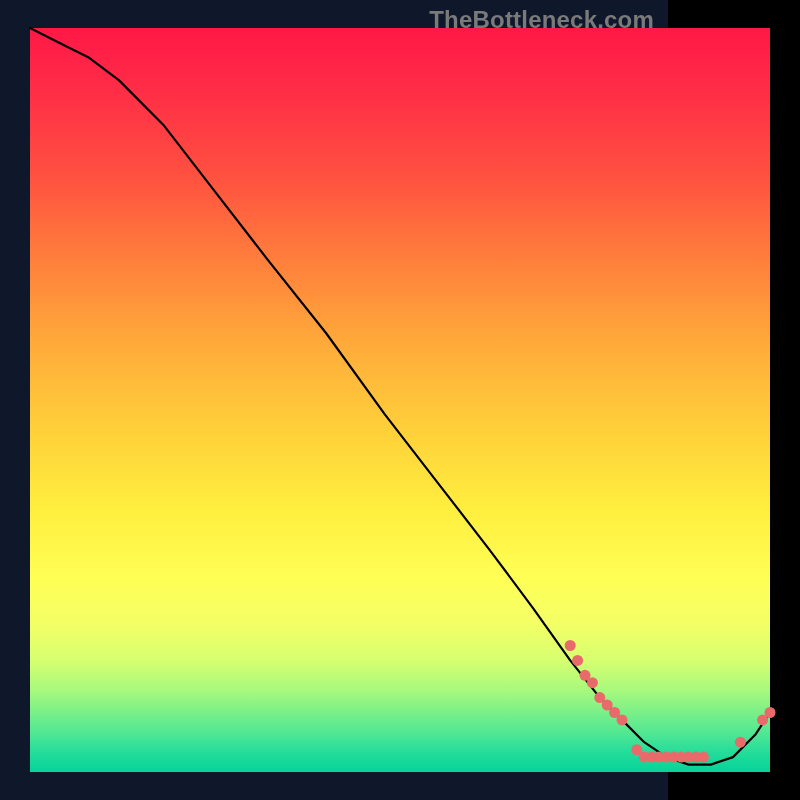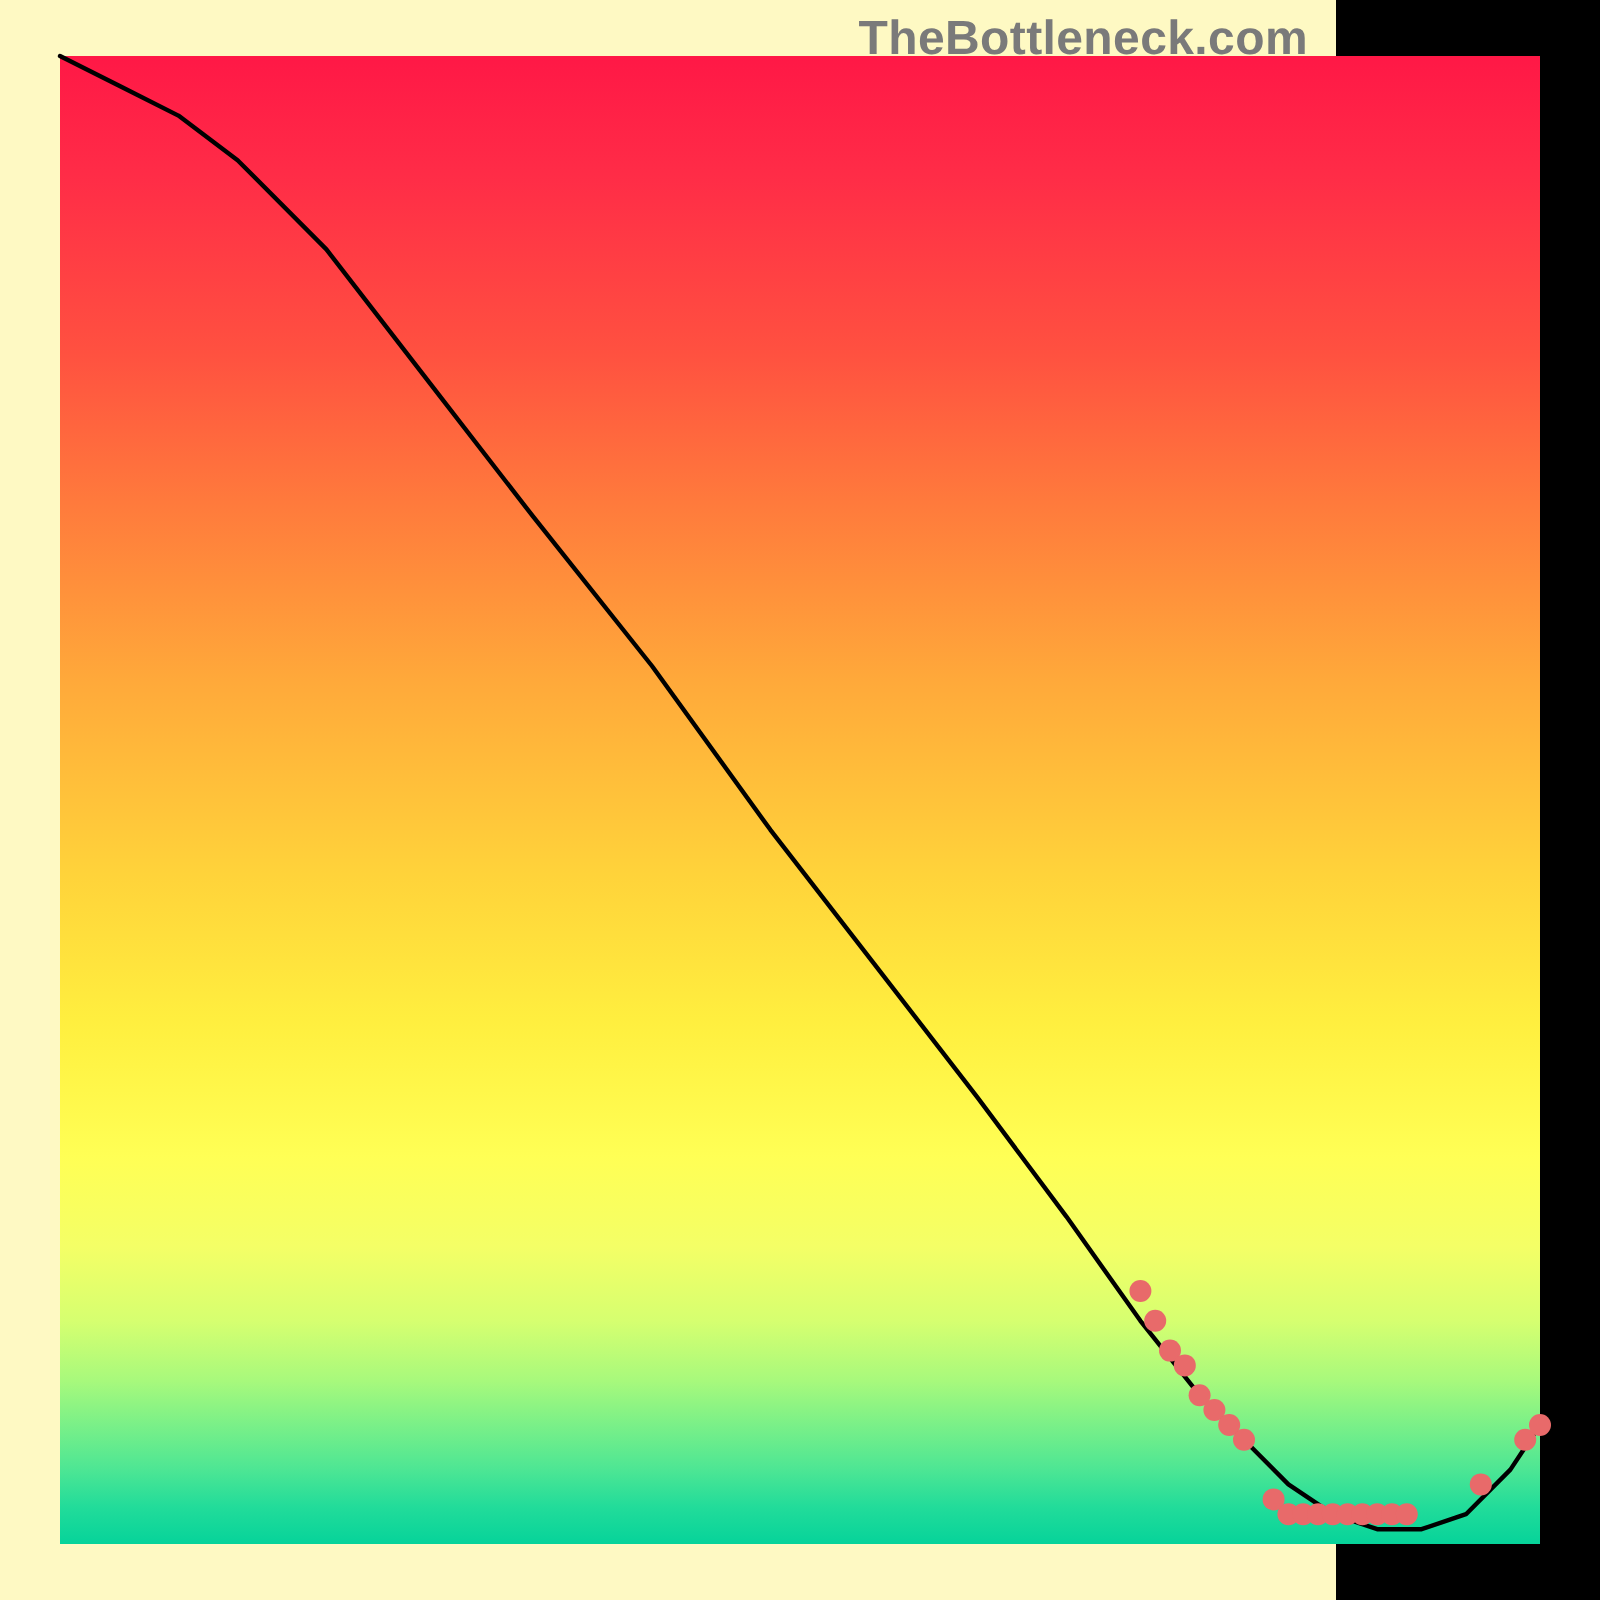--- a/index.html
+++ b/index.html
@@ -8,21 +8,21 @@
     width: 800px;
     height: 800px;
     background: #000;
     overflow: hidden;
     font-family: Arial, Helvetica, sans-serif;
   }
   .frame {
     position: relative;
     width: 668px;
     height: 800px;
-    background: #fef9c3;
+    background: #0f172a;
   }
   .watermark {
     position: absolute;
     top: 6px;
     right: 14px;
     font-size: 24px;
     font-weight: 600;
     color: #7a7a7a;
     letter-spacing: 0.2px;
     z-index: 10;

